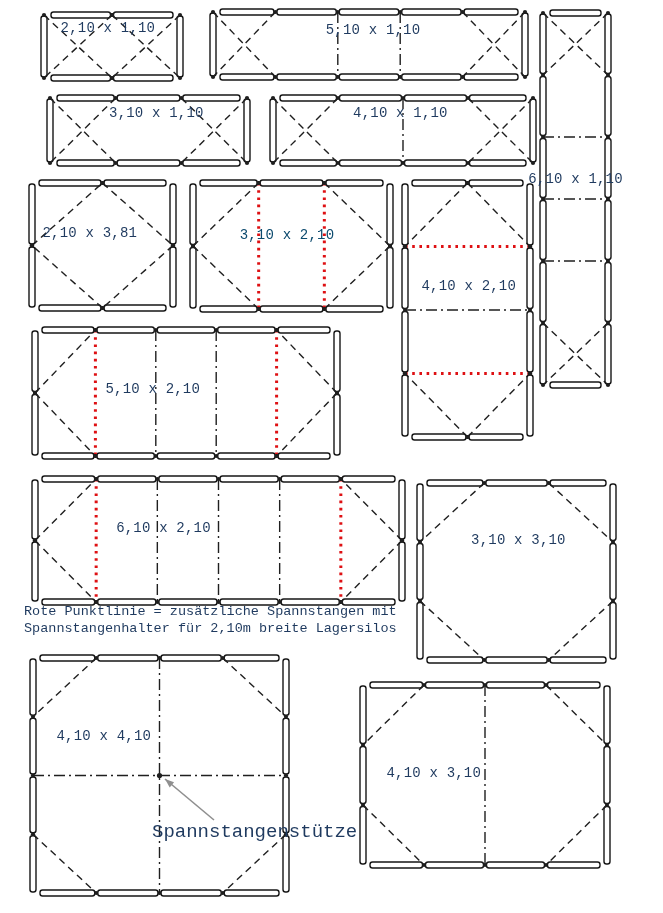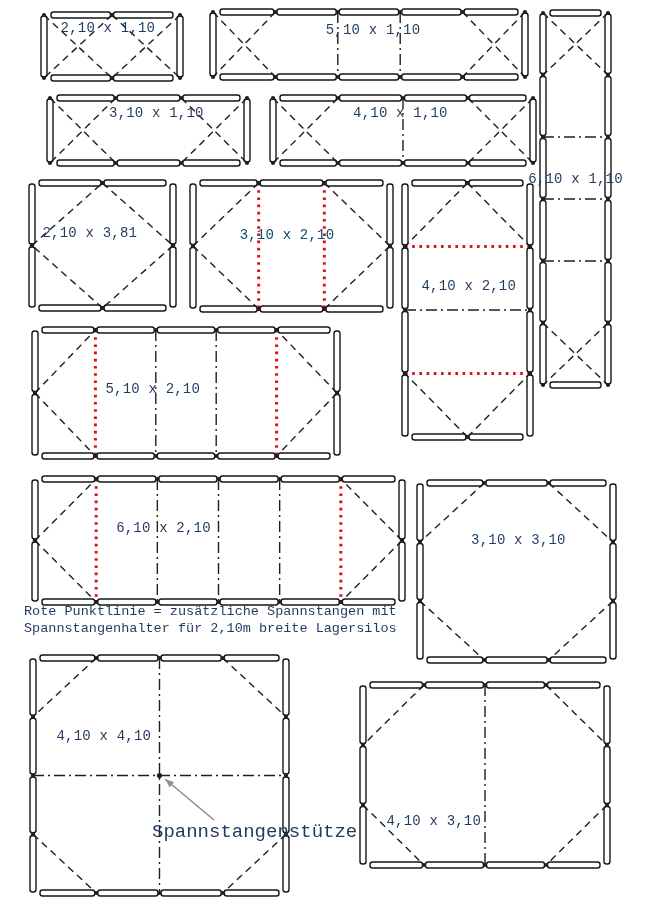--- a/index.html
+++ b/index.html
@@ -453,21 +453,21 @@
   <div class="silo-label" style="left: 575.5px; top: 179px; color: rgb(31, 58, 95);">6,10 x 1,10</div>
   <div class="silo-label" style="left: 156.38px; top: 112.95px; color: rgb(31, 58, 95);">3,10 x 1,10</div>
   <div class="silo-label" style="left: 400.4px; top: 112.95px; color: rgb(31, 58, 95);">4,10 x 1,10</div>
   <div class="silo-label" style="left: 89.81px; top: 233px; color: rgb(31, 58, 95);">2,10 x 3,81</div>
   <div class="silo-label" style="left: 261.95px; top: 234.66px; color: #0c4a6e; margin-left: 25px;">3,10 x 2,10</div>
   <div class="silo-label" style="left: 468.75px; top: 285.87px; color: rgb(31, 58, 95);">4,10 x 2,10</div>
   <div class="silo-label" style="left: 152.78px; top: 389.22px; color: rgb(31, 58, 95);">5,10 x 2,10</div>
   <div class="silo-label" style="left: 163.45px; top: 528.2px; color: rgb(31, 58, 95);">6,10 x 2,10</div>
   <div class="silo-label" style="left: 518.43px; top: 539.64px; color: rgb(31, 58, 95);">3,10 x 3,10</div>
   <div class="silo-label" style="left: 103.84px; top: 735.55px; color: rgb(31, 58, 95);">4,10 x 4,10</div>
-  <div class="silo-label" style="left: 433.76px; top: 773.2px; color: rgb(31, 58, 95); margin-top: 48px;">4,10 x 3,10</div>
+  <div class="silo-label" style="left: 433.76px; top: 773.2px; color: rgb(31, 58, 95);">4,10 x 3,10</div>
 
   <div id="note" style="left: 24px; top: 603px; color: rgb(31, 58, 95);">
     <div>Rote Punktlinie = zusätzliche Spannstangen mit</div>
     <div>Spannstangenhalter für 2,10m breite Lagersilos</div>
   </div>
 
   <div id="annot" style="left: 152px; top: 821px; color: rgb(31, 58, 95);">Spannstangenstütze</div>
 </div>
 
 </body></html>

